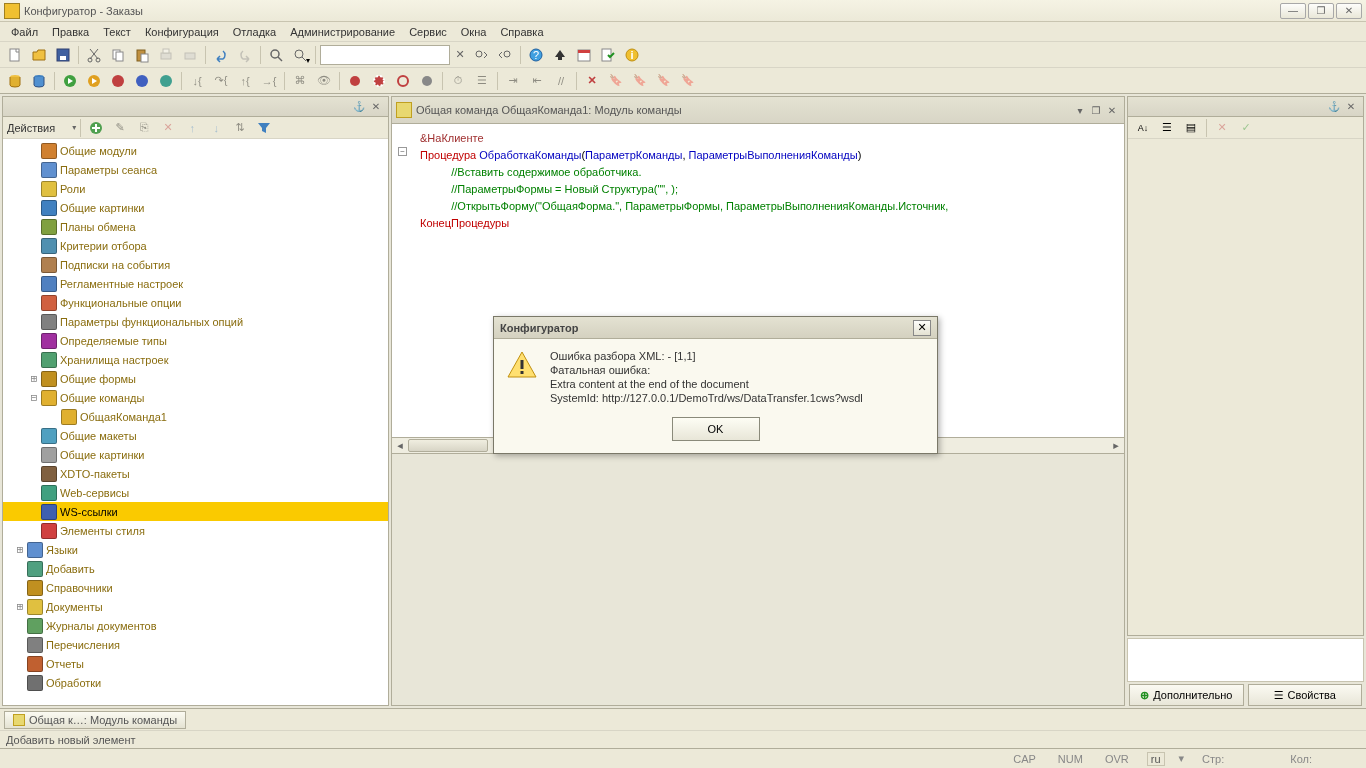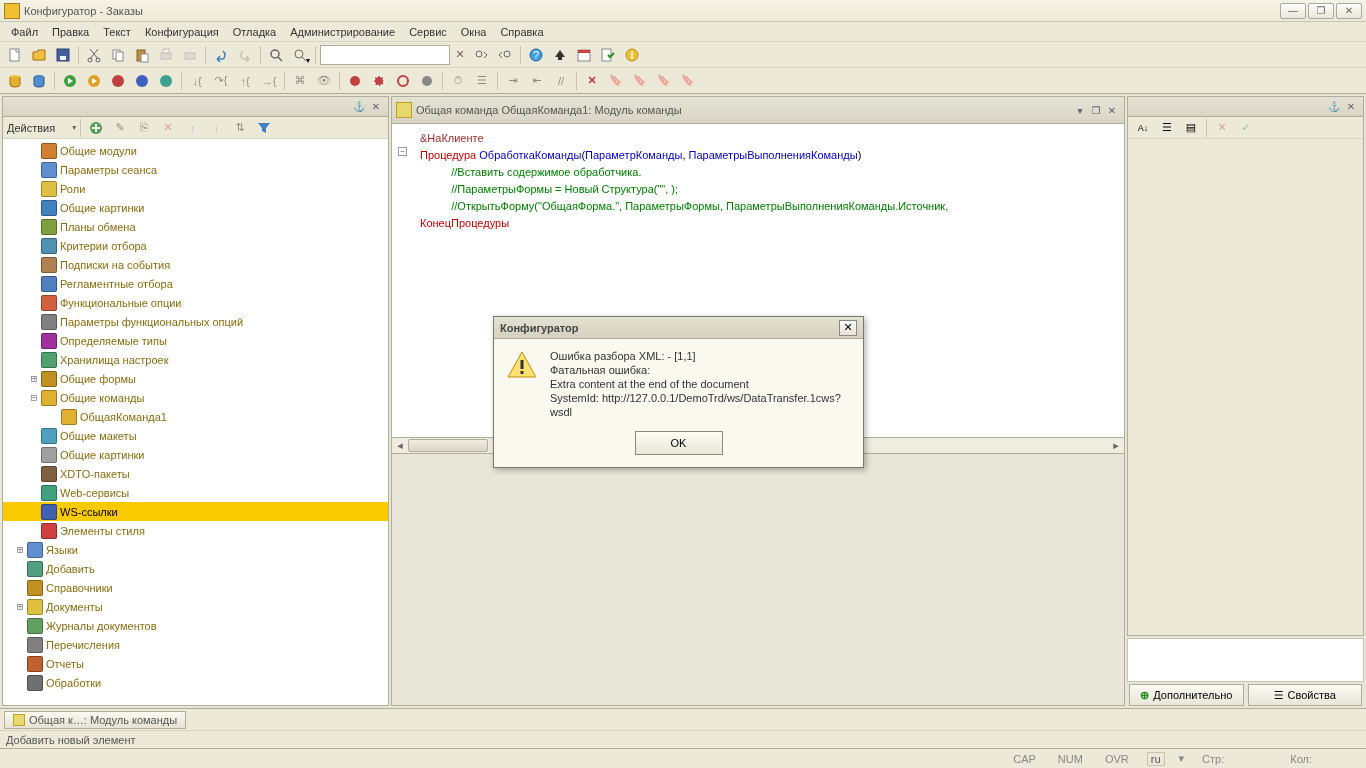--- a/index.html
+++ b/index.html
@@ -57,21 +57,21 @@
 .props-tabs{height:22px;display:flex;gap:4px;padding:0 2px;}
 .props-tabs .ptab{flex:1;border:1px solid #b0ad9a;background:linear-gradient(#fbfaf2,#e8e6d8);display:flex;align-items:center;justify-content:center;gap:4px;cursor:pointer;font-size:10px;}
 .bottom-tabs { height:22px; background:#ece9d8; display:flex;align-items:center;padding:0 4px;border-top:1px solid #b0ad9a;}
 .bottom-tabs .btab{height:18px;padding:0 8px;border:1px solid #b0ad9a;background:linear-gradient(#fbfaf2,#e4e2d2);display:flex;align-items:center;gap:4px;font-size:10px;color:#555;}
 .bottom-tabs .bticon{width:12px;height:12px;background:#e8d870;border:1px solid #c0a020;}
 .hintbar{height:18px;background:#ece9d8;padding:0 6px;display:flex;align-items:center;color:#555;font-size:11px;border-top:1px solid #d8d5c6;}
 .statusbar{height:20px;background:#ece9d8;border-top:1px solid #b0ad9a;display:flex;align-items:center;justify-content:flex-end;padding:0 6px;gap:14px;color:#888;font-size:10px;}
 .statusbar .cell{padding:0 4px;}
 .statusbar .ru{border:1px solid #c8c4b0;padding:0 3px;color:#555;}
 
-.dialog{position:absolute;left:493px;top:316px;width:371px;background:#faf9ef;border:1px solid #7a7868;box-shadow:2px 2px 6px rgba(0,0,0,0.3);}
+.dialog{position:absolute;left:493px;top:316px;width:445px;background:#faf9ef;border:1px solid #7a7868;box-shadow:2px 2px 6px rgba(0,0,0,0.3);}
 .dialog .dtitle{height:22px;background:linear-gradient(#e4e2d2,#d4d1c0);display:flex;align-items:center;padding:0 6px;border-bottom:1px solid #b0ad9a;}
 .dialog .dtitle .t{flex:1;font-weight:bold;color:#444;}
 .dialog .dtitle .close{width:18px;height:16px;display:flex;align-items:center;justify-content:center;border:1px solid #888;background:linear-gradient(#fdfdfb,#e4e2d2);cursor:pointer;}
 .dialog .dbody{display:flex;padding:10px 12px 6px;gap:12px;}
 .dialog .dicon{width:32px;height:32px;flex-shrink:0;}
 .dialog .dicon svg{width:32px;height:32px;}
 .dialog .dtext{color:#333;line-height:14px;}
 .dialog .dbtnrow{display:flex;justify-content:center;padding:6px 0 12px;}
 .dialog .dbtn{width:88px;height:24px;border:1px solid #8a8a7a;background:linear-gradient(#fdfdf4,#e8e6d8);cursor:pointer;display:flex;align-items:center;justify-content:center;}
 
@@ -402,21 +402,21 @@
         <div class="tree-item">
           <span class="indent" style="width: 20px;"></span>
           <span class="exp"></span>
           <span class="ticon" style="background: rgb(176, 128, 80); border: 1px solid rgba(0, 0, 0, 0.3);"></span>
           <span class="label">Подписки на события</span>
         </div>
         <div class="tree-item">
           <span class="indent" style="width: 20px;"></span>
           <span class="exp"></span>
           <span class="ticon" style="background: rgb(80, 128, 192); border: 1px solid rgba(0, 0, 0, 0.3);"></span>
-          <span class="label">Регламентные отбора</span>
+          <span class="label">Регламентные настроек</span>
         </div>
         <div class="tree-item">
           <span class="indent" style="width: 20px;"></span>
           <span class="exp"></span>
           <span class="ticon" style="background: rgb(208, 96, 64); border: 1px solid rgba(0, 0, 0, 0.3);"></span>
           <span class="label">Функциональные опции</span>
         </div>
         <div class="tree-item">
           <span class="indent" style="width: 20px;"></span>
           <span class="exp"></span>

